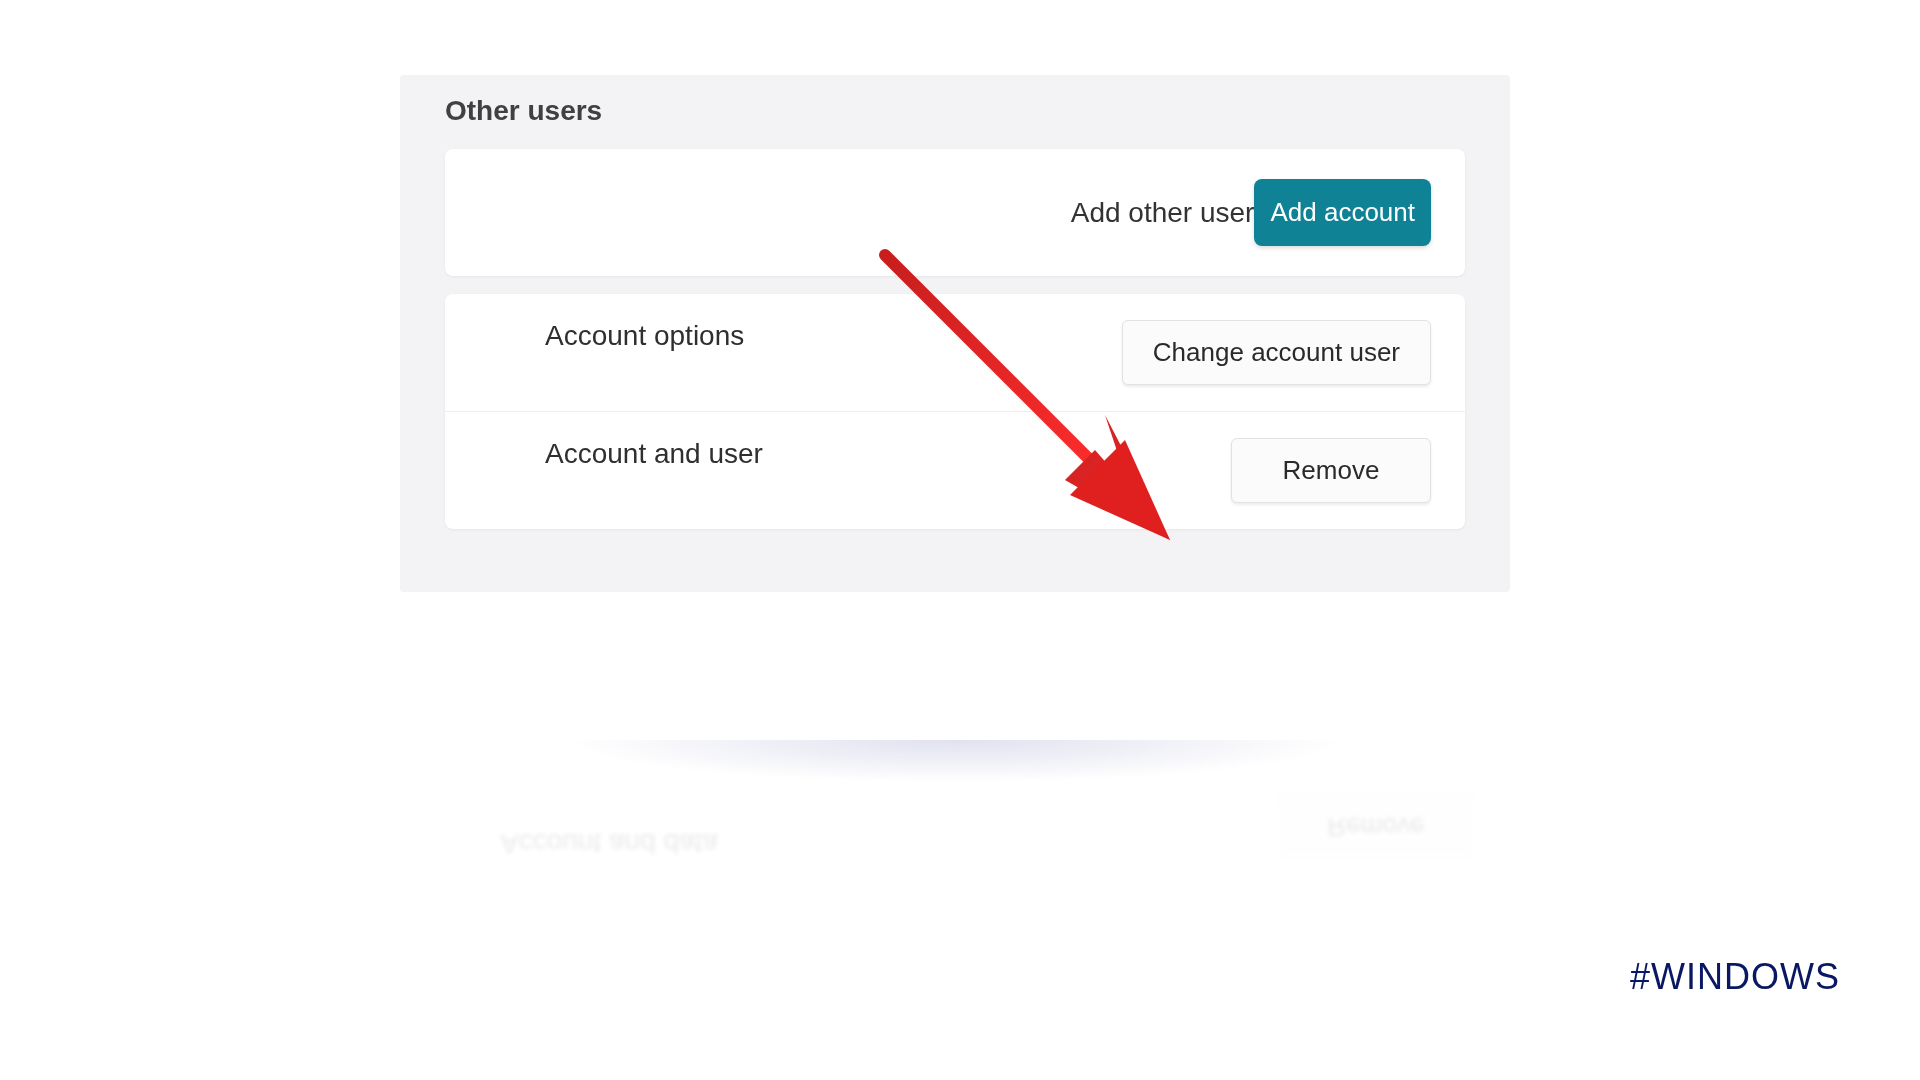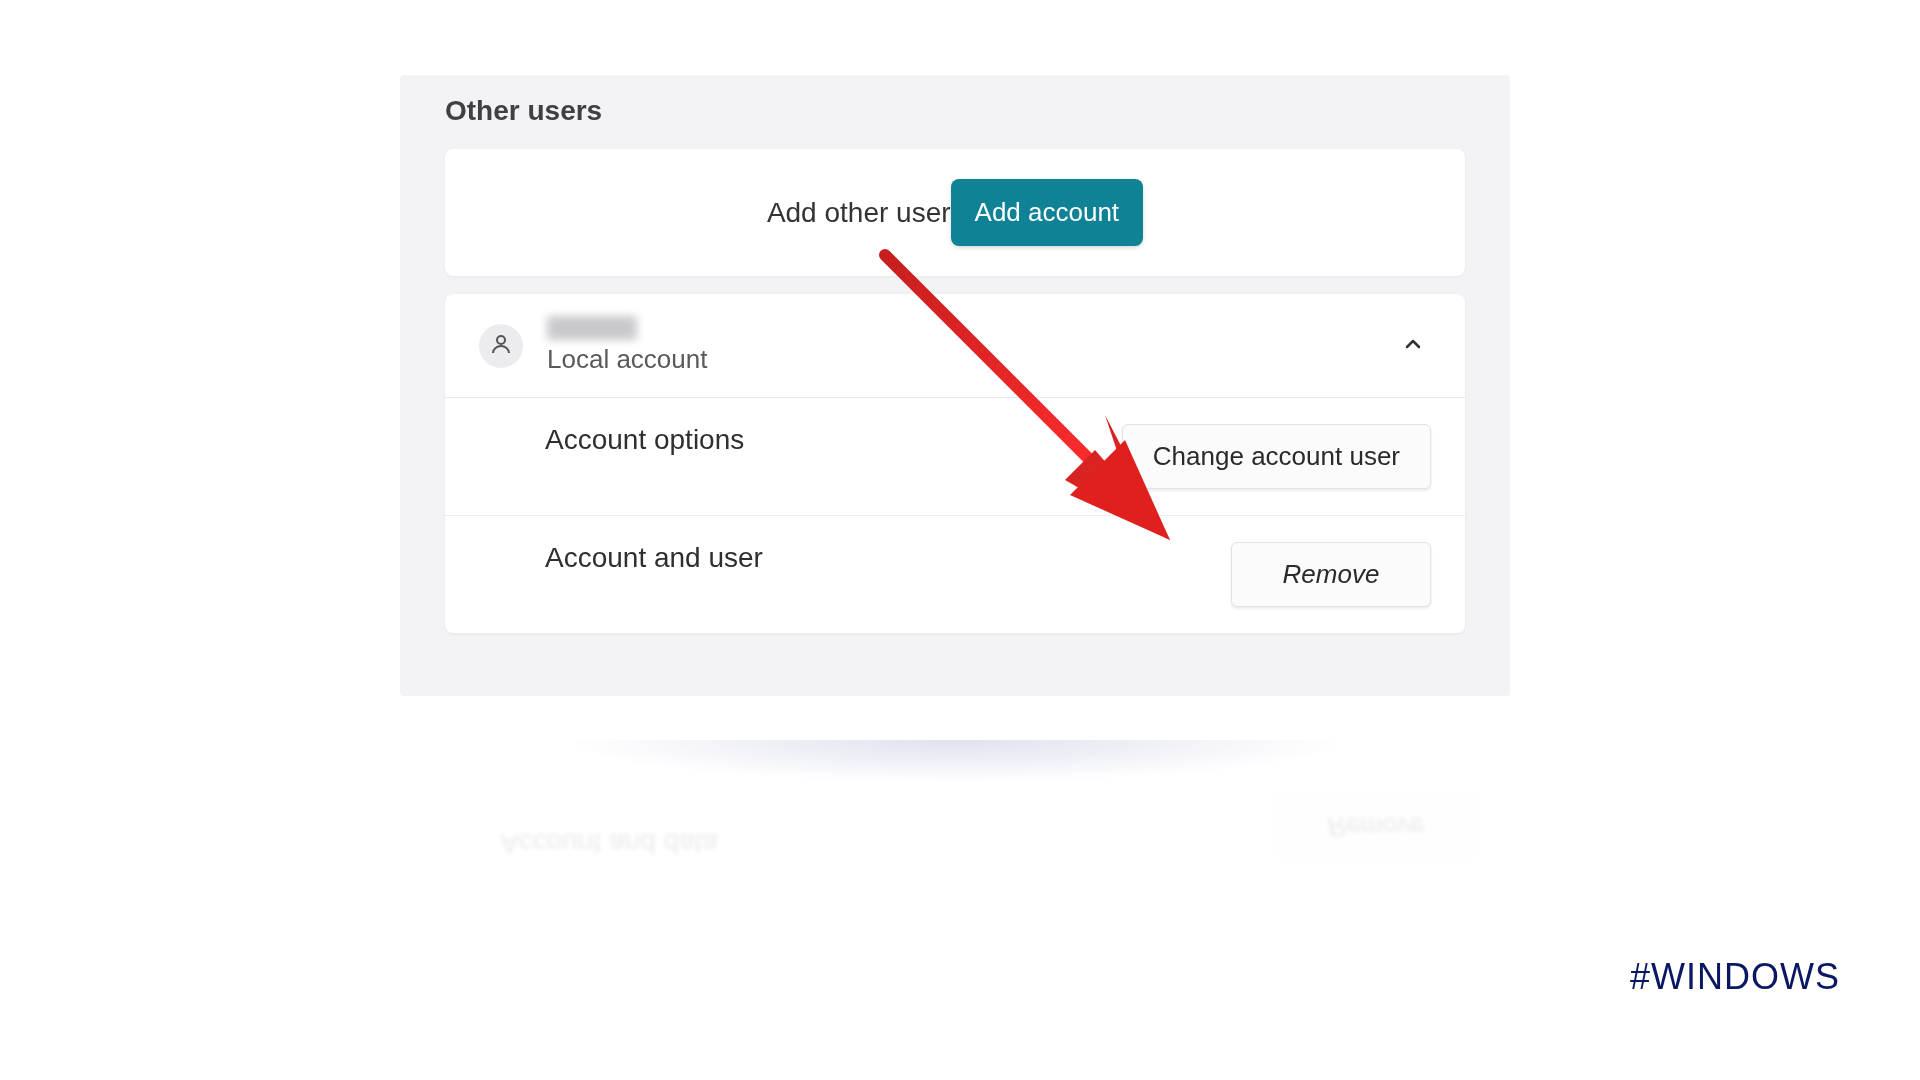--- a/index.html
+++ b/index.html
@@ -28,33 +28,33 @@
     }
     .card {
       background: #ffffff;
       border-radius: 8px;
       box-shadow: 0 1px 3px rgba(0,0,0,0.06);
       margin-bottom: 18px;
     }
     .add-user-row {
       display: flex;
       align-items: center;
-      justify-content: center;
+      justify-content: flex-end;
       padding: 30px 34px;
     }
     .add-user-label {
       font-size: 28px;
       color: #333;
     }
     .add-account-btn {
       background: #0f8296;
       color: #ffffff;
       border: none;
       border-radius: 8px;
-      padding: 18px 24px;
+      padding: 18px 16px;
       font-size: 26px;
       cursor: pointer;
       box-shadow: 0 2px 4px rgba(0,0,0,0.15);
     }
     .user-row {
       display: flex;
       align-items: center;
       padding: 22px 34px;
       border-bottom: 1px solid #e8e8ea;
       position: relative;
@@ -107,21 +107,21 @@
       background: #fbfbfb;
       border: 1px solid #e2e2e4;
       border-radius: 6px;
       padding: 16px 30px;
       font-size: 26px;
       color: #2a2a2a;
       cursor: pointer;
       box-shadow: 0 2px 3px rgba(0,0,0,0.08);
       min-width: 300px;
     }
-    .remove-button { min-width: 200px; font-style: italic; }
+    .remove-button { min-width: 200px; }
     .panel-shadow {
       position: absolute;
       left: 400px;
       top: 740px;
       width: 1110px;
       height: 60px;
       background: radial-gradient(ellipse 50% 100% at 50% 0%, rgba(80,90,160,0.18), transparent 70%);
       pointer-events: none;
     }
     .reflection {
@@ -176,39 +176,20 @@
   <h2 class="section-title">Other users</h2>
 
   <div class="card">
     <div class="add-user-row">
       <span class="add-user-label">Add other user</span>
       <button class="add-account-btn">Add account</button>
     </div>
   </div>
 
   <div class="card">
-    <div class="user-row">
-      <div class="avatar">
-        <span>
-          <svg viewBox="0 0 24 24" fill="none" stroke="#555" stroke-width="2">
-            <circle cx="12" cy="8" r="4"></circle>
-            <path d="M4 21c0-4 4-7 8-7s8 3 8 7"></path>
-          </svg>
-        </span>
-      </div>
-      <div class="user-info">
-        <div class="user-name-blur"></div>
-        <span class="user-subtitle">Local account</span>
-      </div>
-      <span class="chevron">
-        <svg viewBox="0 0 24 24" fill="none" stroke="#333" stroke-width="2.5" stroke-linecap="round" stroke-linejoin="round">
-          <polyline points="6 15 12 9 18 15"></polyline>
-        </svg>
-      </span>
-    </div>
     <div class="option-row">
       <span class="option-label">Account options</span>
       <button class="option-button">Change account user</button>
     </div>
     <div class="option-row">
       <span class="option-label">Account and user</span>
       <button class="option-button remove-button">Remove</button>
     </div>
   </div>
 </div>

